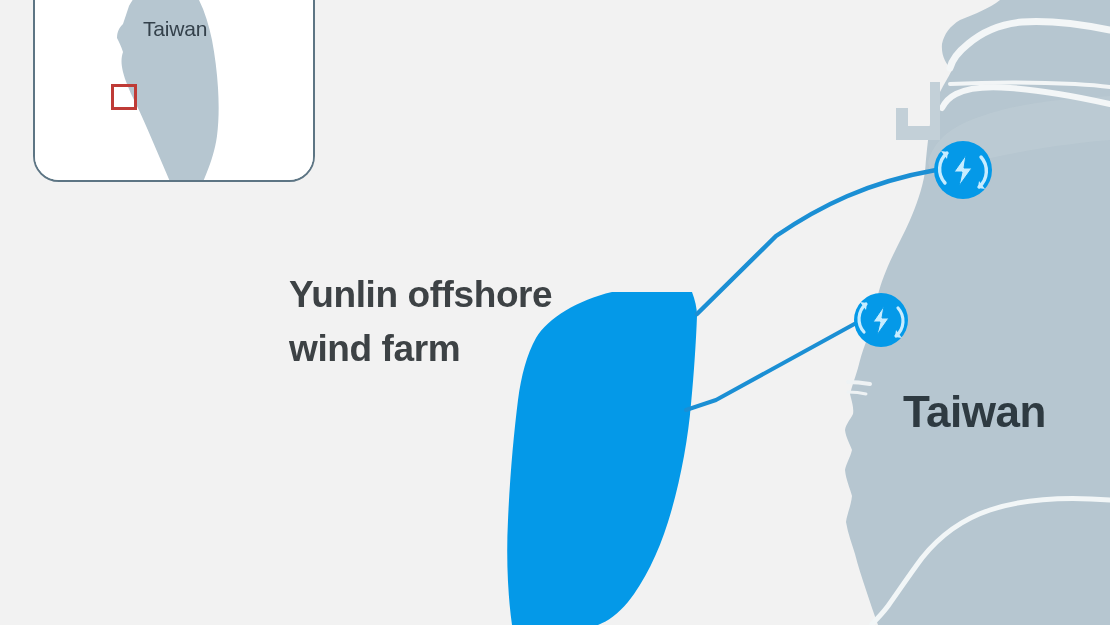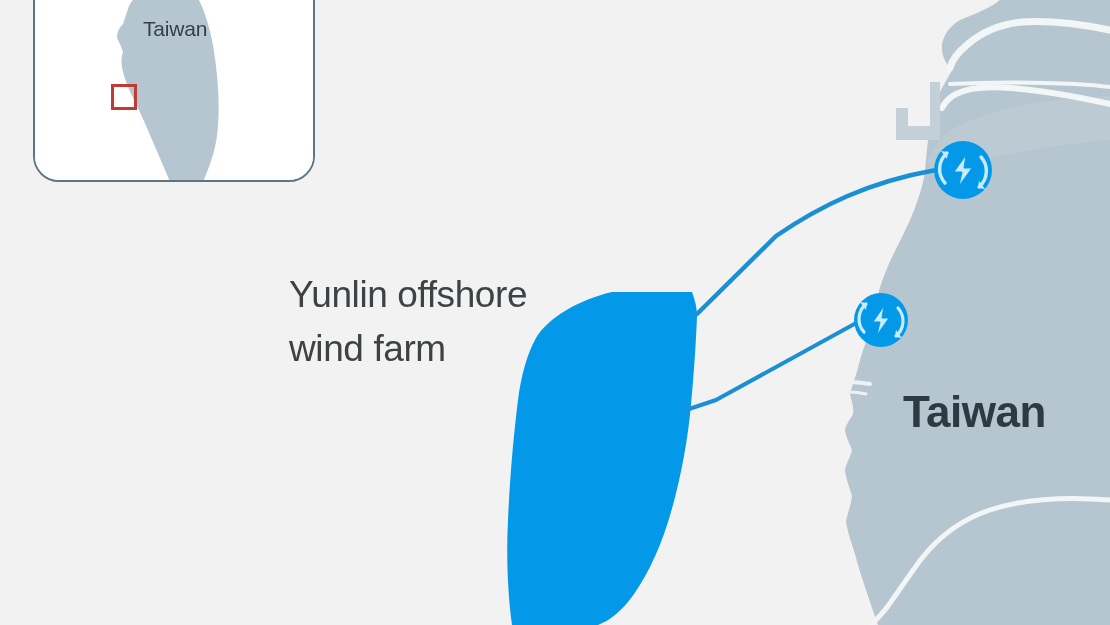--- a/index.html
+++ b/index.html
@@ -23,21 +23,21 @@
     height: 625px;
     display: block;
   }
   .label-windfarm {
     position: absolute;
     left: 289px;
     top: 268px;
     width: 300px;
     font-family: "Liberation Sans", sans-serif;
     font-size: 37px;
-    font-weight: normal;
+    font-weight: bold;
     line-height: 1.47;
     letter-spacing: -0.4px;
     color: #3d4245;
     white-space: pre-line;
     pointer-events: none;
   }
   .label-taiwan-main {
     position: absolute;
     left: 903px;
     top: 387px;

